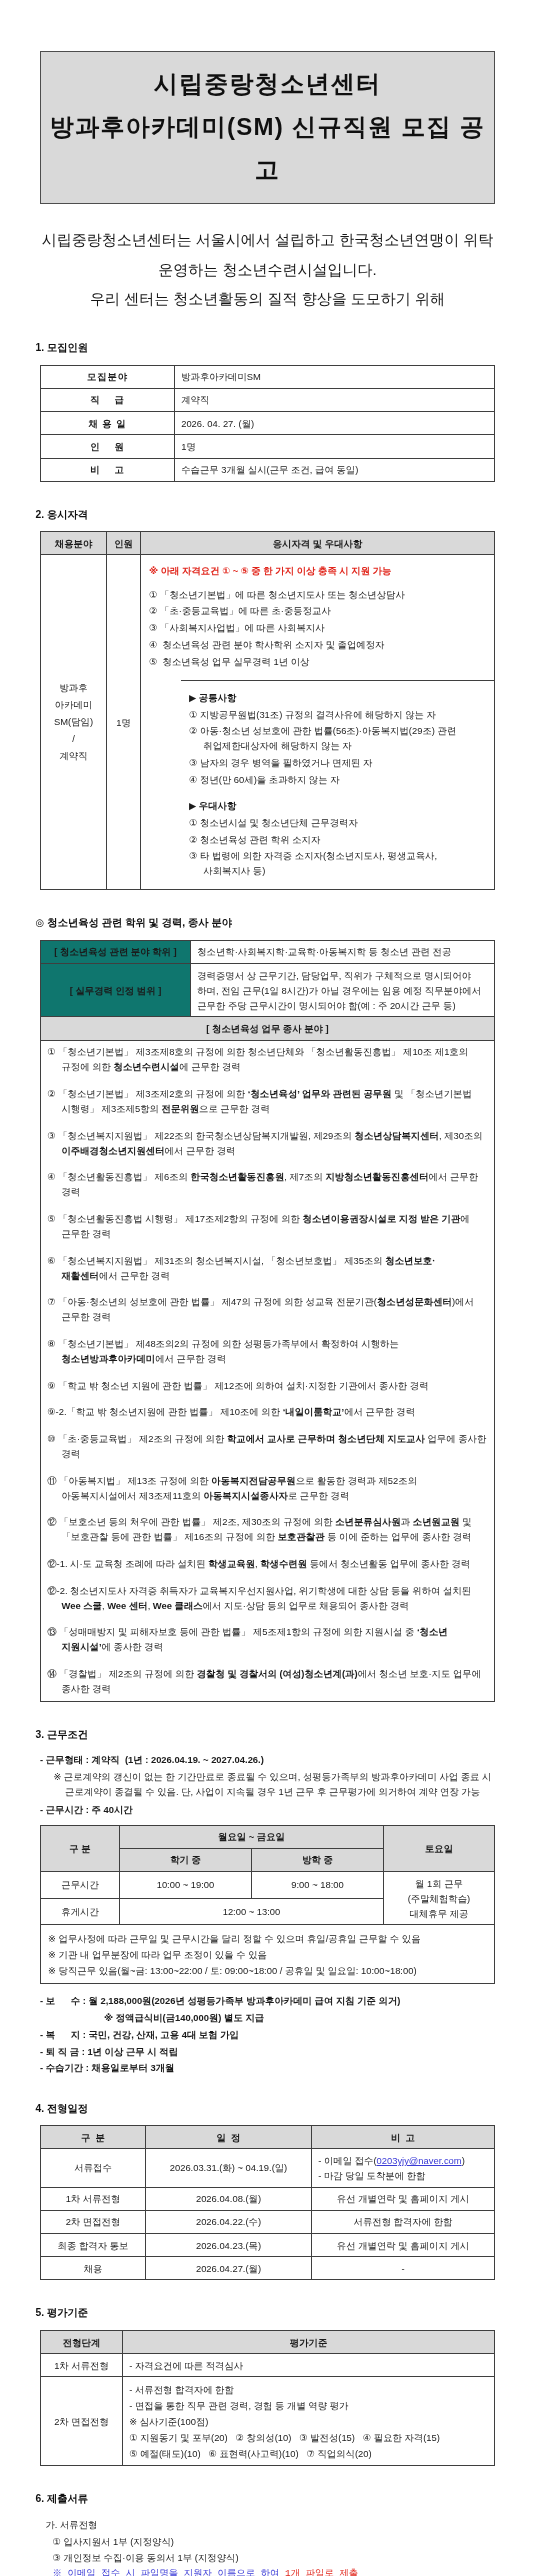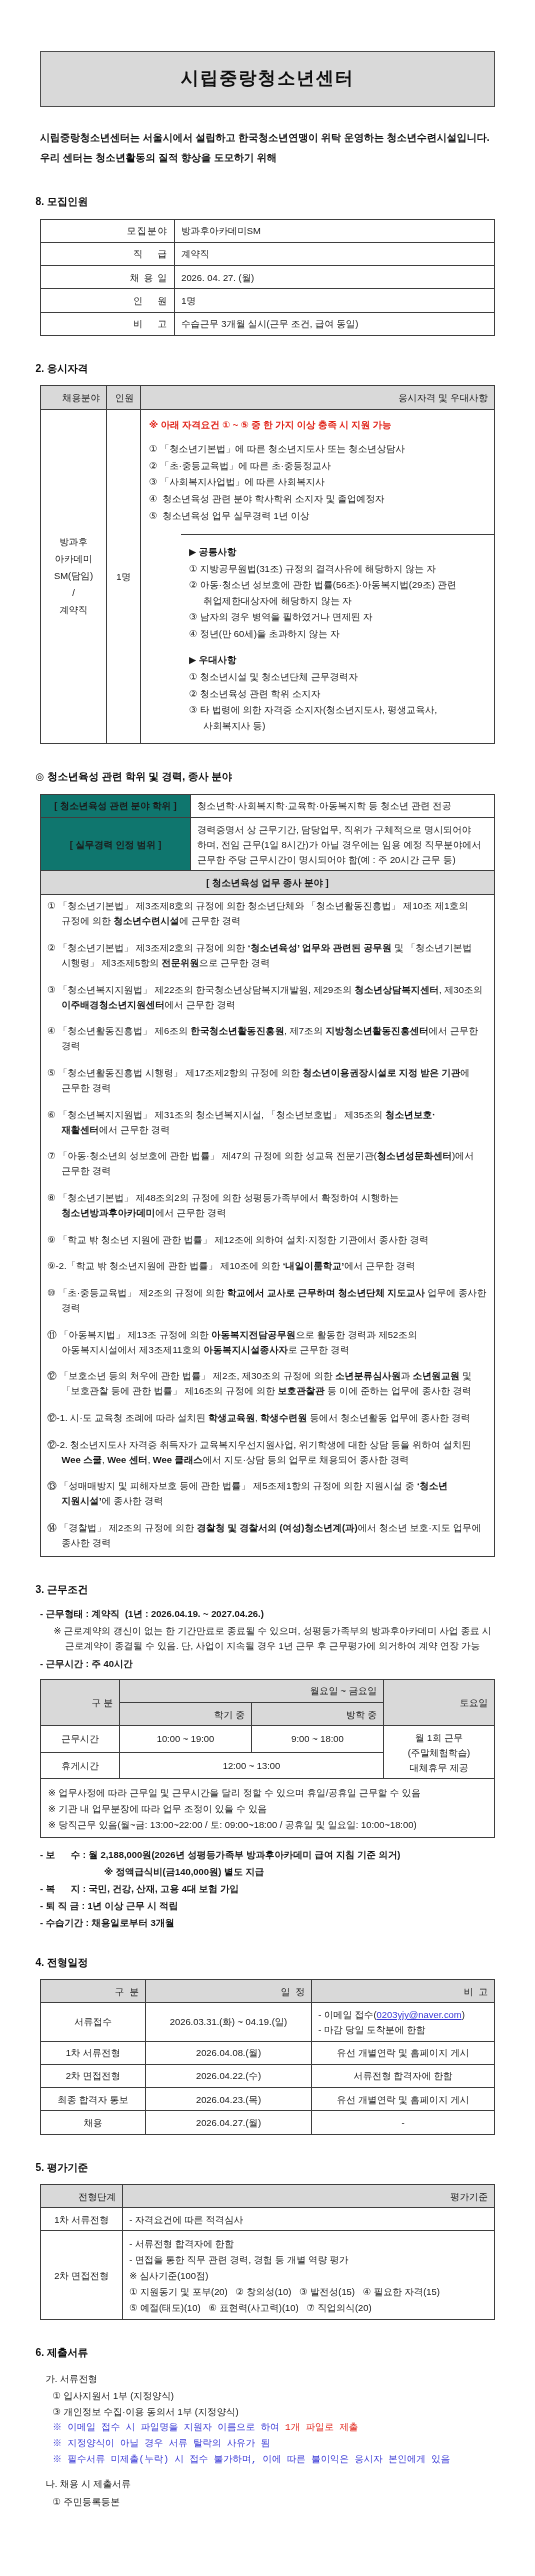--- a/index.html
+++ b/index.html
@@ -6,31 +6,31 @@
   html,body { background:#ffffff; }
   body {
     width:535px; min-height:2576px;
     font-family:"Liberation Sans","DejaVu Sans",sans-serif;
     color:#1b1b1b; font-size:9.4px; line-height:1.6;
   }
   .page { padding:51px 40px 107px 40px; }
 
   
   .title-box { border:1.8px solid #4d4d4d; background:#d9d9d9; text-align:center; padding:9.8px 5.4px 11.6px; }
-  .title-line { font-size:18px; font-weight:bold; letter-spacing:1.3px; line-height:1.8; color:#101010; }
-  .intro { margin-top:21.4px; font-weight:700; line-height:1.95; font-size:10px; color:#161616; }
+  .title-line { font-size:24px; font-weight:bold; letter-spacing:1.3px; line-height:1.8; color:#101010; }
+  .intro { text-align:center; margin-top:21.4px; font-weight:400; line-height:1.95; font-size:15px; color:#161616; }
 
   
   .sec-h { font-weight:bold; font-size:10.3px; margin:25px 0 8px -4.5px; color:#101010; }
   .sec-h.first { margin-top:27px; }
 
   
   table.tbl { width:100%; border-collapse:collapse; border:1.8px solid #3f3f3f; table-layout:fixed; }
   .tbl th, .tbl td { border:0.9px solid #3f3f3f; padding:3.6px 6.2px; vertical-align:middle; word-break:keep-all; }
-  .tbl th { background:#d9d9d9; font-weight:normal; text-align:right; }
+  .tbl th { background:#d9d9d9; font-weight:bold; text-align:center; }
   .tbl td.c { text-align:center; }
   .tbl th.white { background:#ffffff; }
   .pre { white-space:pre-wrap; }
 
   
   .t1 .col-label { width:134px; }
   .t1 th { background:#ffffff; letter-spacing:0.9px; }
 
   
   .t2 .col-field { width:66px; }
@@ -80,29 +80,30 @@
   .note-blue { color:#3a3ad6; margin:0.9px 0 0.9px 12.5px;font-family:Liberation Mono, monospace; }
   .note-red { color:#e1251b; }
 </style>
 </head>
 <body>
 
 <div class="page">
 
   <div class="title-box">
     <div class="title-line">시립중랑청소년센터</div>
+    <div class="title-line">방과후아카데미(SM) 신규직원 모집 공고</div>
   </div>
 
   <div class="intro">
 
   <div>시립중랑청소년센터는 서울시에서 설립하고 한국청소년연맹이 위탁 운영하는 청소년수련시설입니다.</div>
       <div>우리 센터는 청소년활동의 질적 향상을 도모하기 위해</div>
     </div>
 
-  <div class="sec-h first">8. 모집인원</div>
+  <div class="sec-h first">1. 모집인원</div>
   <table class="tbl t1">
     <colgroup>
         <col class="col-label">
         <col>
       </colgroup>
     <tbody>
 
     <tr>
           <th class="white pre">모집분야</th>
           <td>방과후아카데미SM</td>

